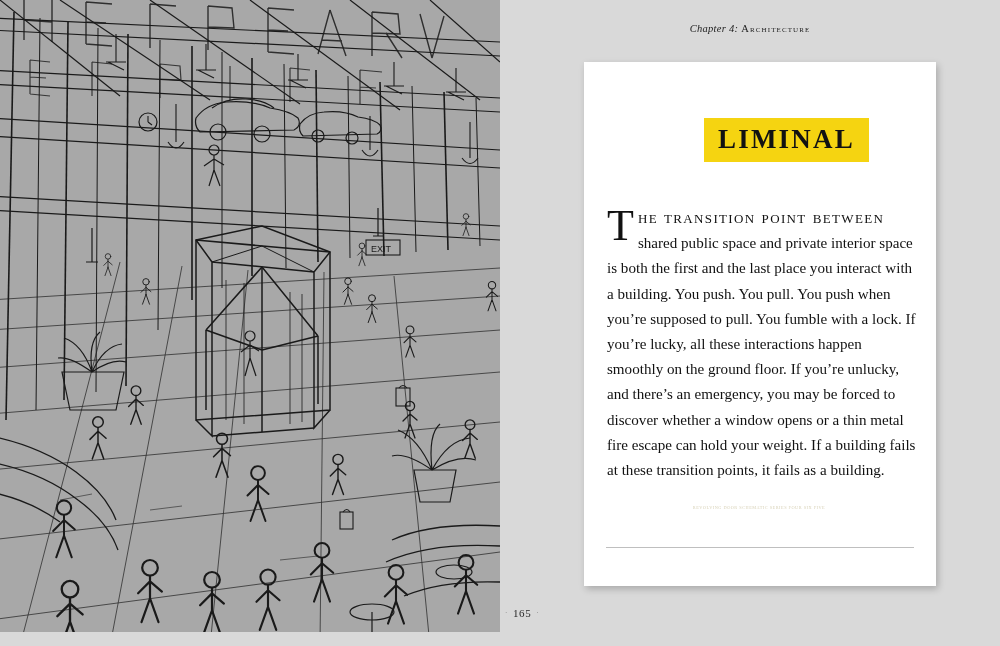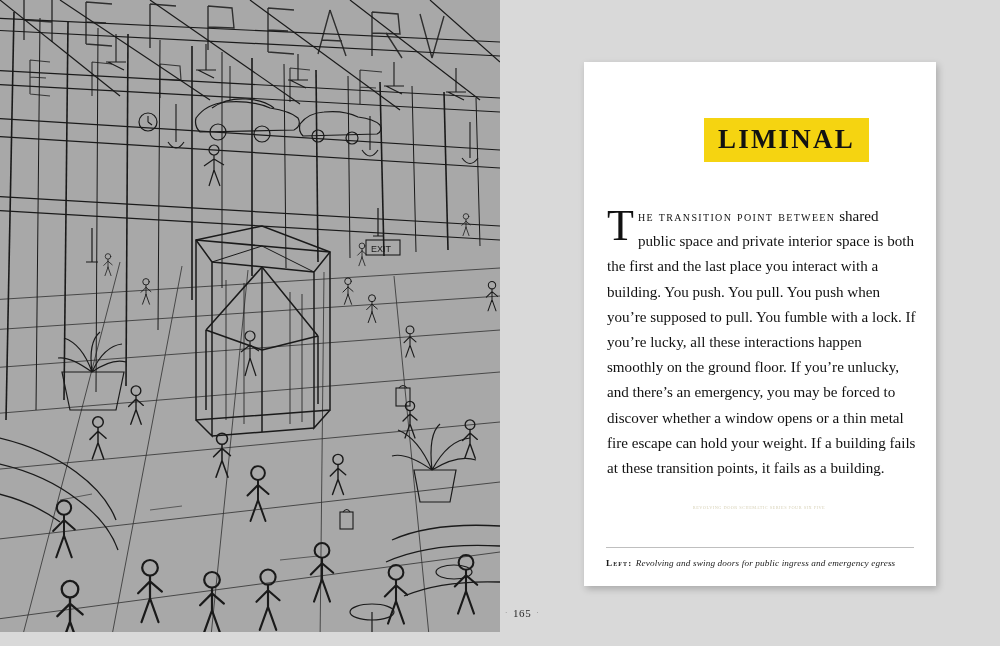--- a/index.html
+++ b/index.html
@@ -104,21 +104,21 @@
     font-family: "Liberation Serif", serif;
     font-size: 44px;
     line-height: 36px;
     font-weight: normal;
     padding: 4px 4px 0 0;
     color: #111111;
   }
   #lead-caps {
     font-variant: small-caps;
     letter-spacing: 1.35px;
-    font-size: 14px;
+    font-size: 19px;
   }
 
   #faint-line {
     position: absolute;
     left: 90px;
     top: 443px;
     width: 170px;
     text-align: center;
     font-size: 4.3px;
     letter-spacing: 0.5px;
@@ -449,32 +449,32 @@
           <path d="M150,510 L182,506"></path>
           <path d="M60,500 L92,494"></path>
           <path d="M280,560 L318,556"></path>
         </g>
       </g>
     </svg>
   </div>
 
   <div id="right-panel">
 
+    <div id="chapter-running-head"><span>Chapter 4: </span><span class="smallcaps">Architecture</span></div>
 
     <div id="paper">
 
       <div id="title-block">
         <span id="title-highlight">
           <span id="title-text">LIMINAL</span>
         </span>
       </div>
 
       <div id="body-text"><span id="dropcap">T</span><span id="lead-caps">he transition point between</span><span> shared public space and private interior space is both the first and the last place you interact with a building. You push. You pull. You push when you’re supposed to pull. You fumble with a lock. If you’re lucky, all these interactions happen smoothly on the ground floor. If you’re unlucky, and there’s an emergency, you may be forced to discover whether a window opens or a thin metal fire escape can hold your weight. If a building fails at these transition points, it fails as a building.</span></div>
 
       <div id="faint-line">REVOLVING DOOR SCHEMATIC SERIES FOUR SIX FIVE</div>
 
       <div id="caption-rule"></div>
-      <div id="caption"><span class="lbl">Left: </span><span>Revolving and swing doors for public ingress and emergency egress</span></div>
     </div>
 
     <div id="folio"><span class="orn">·</span><span>165</span><span class="orn">·</span></div>
   </div>
 </div>
 
 </body></html>

